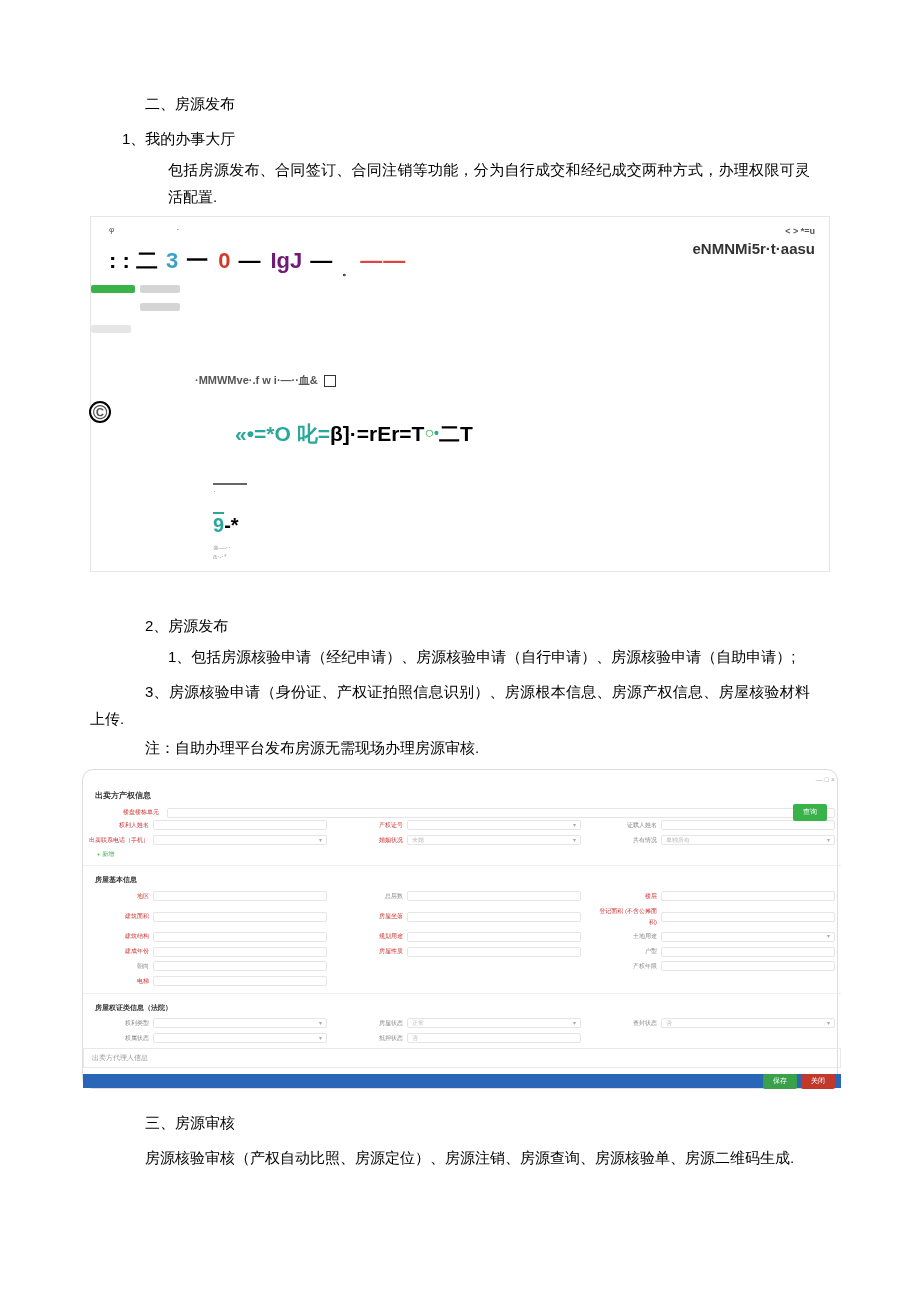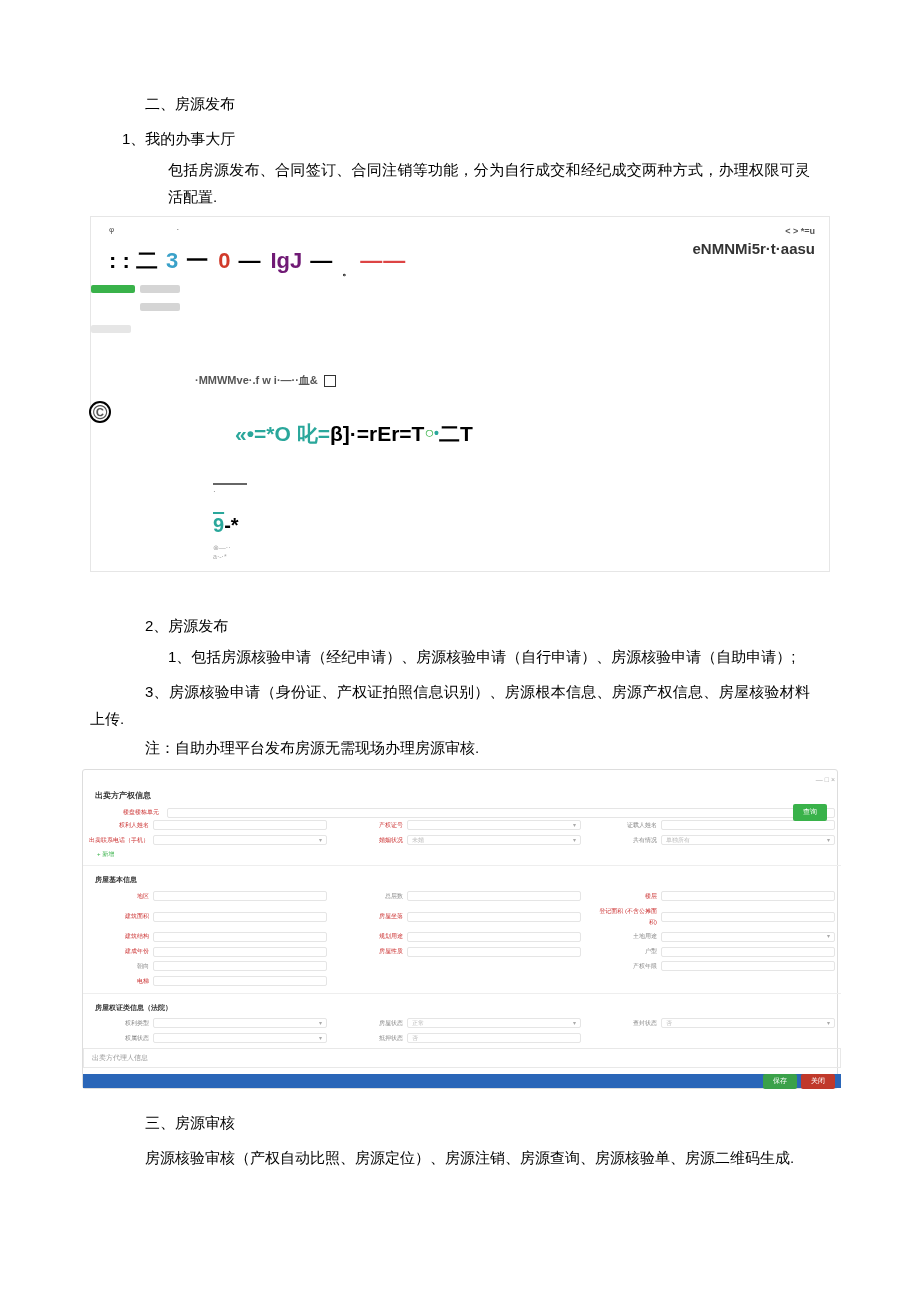--- a/index.html
+++ b/index.html
@@ -58,21 +58,21 @@
   .s1-bigline2 .tcirc { color:#39b24a; font-size:16px;}
   .s1-underline { margin: 30px 0 0 108px; width:34px; height:2px; background:#666;}
   .s1-small { margin-left: 108px; font-size:8px; color:#888; }
   .s1-9star { margin: 8px 0 0 108px; font-size:20px; font-weight:bold; color:#2aa79b; }
   .s1-9star .star { color:#000; }
   .s1-tiny { margin-left:108px; font-size:7px; color:#aaa; line-height:1.3; }
 
   
   .shot2-wrap {
     border: 1px solid #ddd;
-    border-radius: 3px;
+    border-radius: 11px;
     margin: 4px 32px 8px 32px;
     font-size: 7px;
     color: #888;
     padding: 4px 2px 0 6px;
     position: relative;
   }
   .s2-title { font-size:8px; color:#333; margin:2px 0 4px 6px; font-weight:bold;}
   .s2-subtitle { font-size:7px; color:#333; margin:8px 0 4px 6px; font-weight:bold;}
   .s2-row { display:flex; gap:8px; margin:2px 0; align-items:center;}
   .s2-label { color:#c33; width:70px; text-align:right; font-size:6px;}

